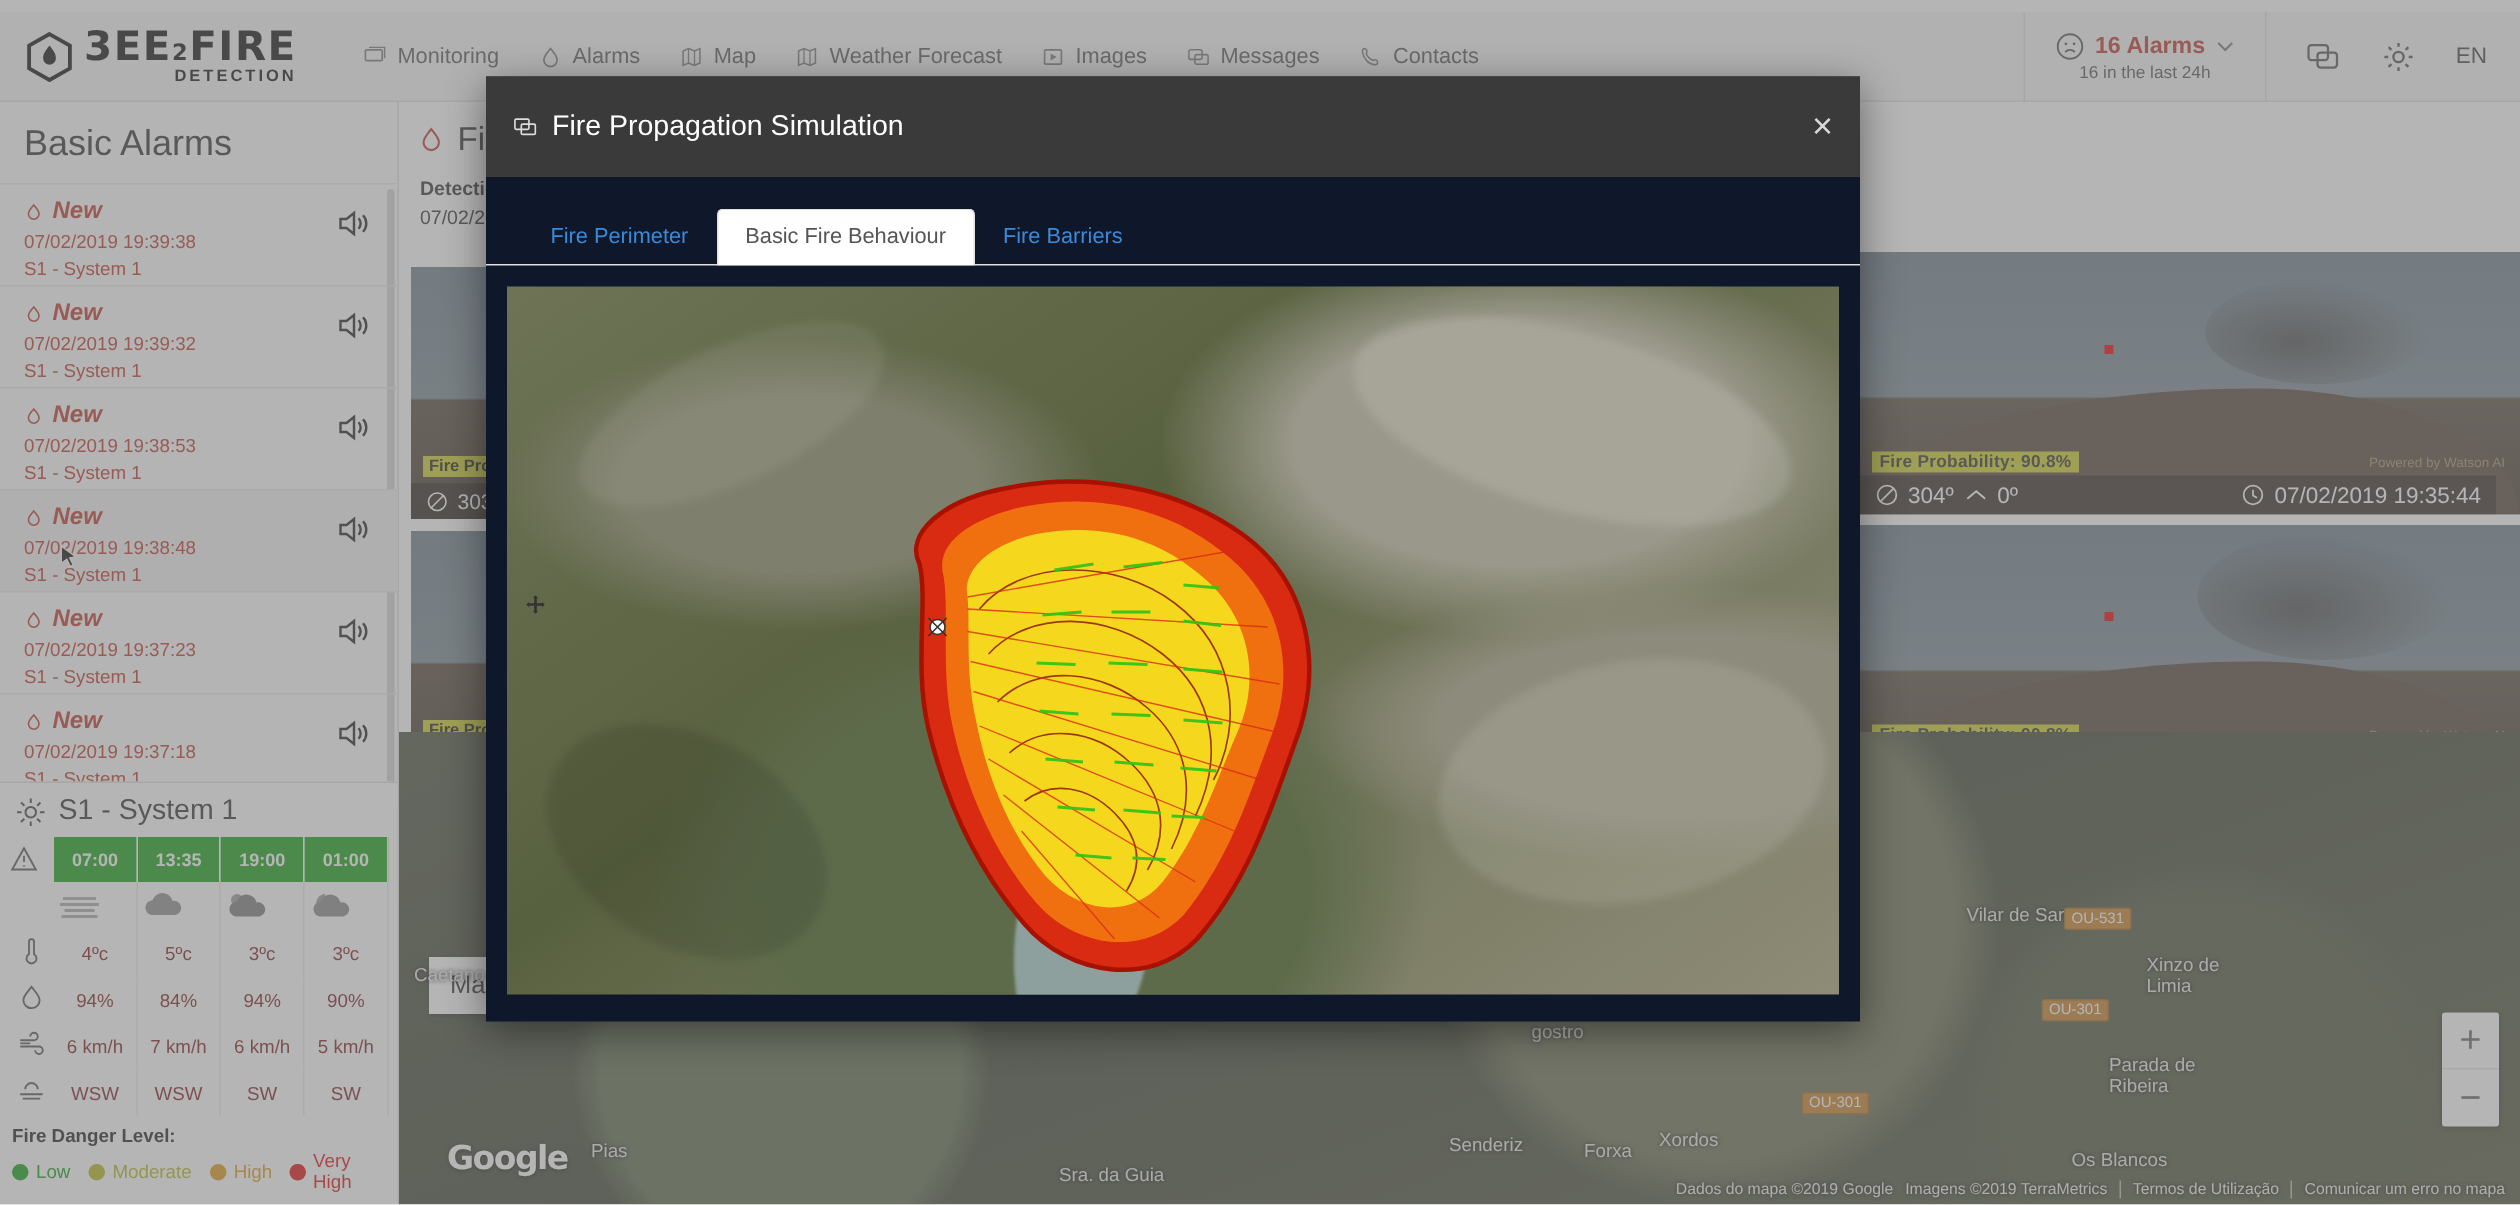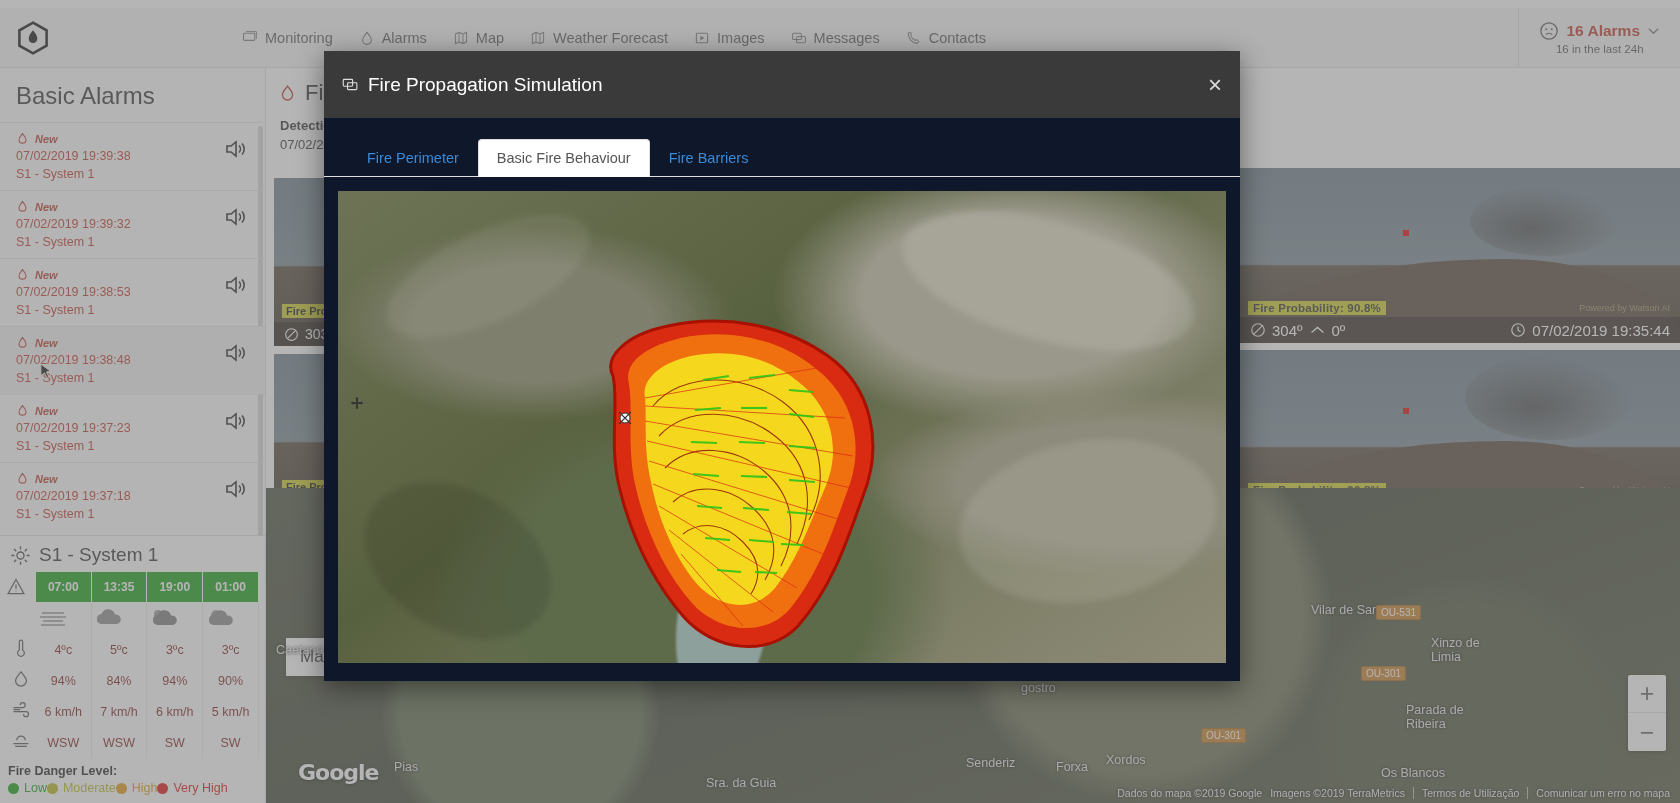--- a/index.html
+++ b/index.html
@@ -37,41 +37,41 @@
 
   
   .sidebar{ position:absolute; left:0; top:68px; width:266px; height:735px;
             background:#fcfcfc; border-right:1px solid #e0e0e0; }
   .sidebar-title{ font-size:24px; color:#333; padding:14px 16px 12px 16px; font-weight:400; }
   .alarm-list{ position:relative; }
   .alarm-item{ position:relative; border-top:1px solid #e7e7e7; padding:9px 16px 9px 16px;
                height:68px; cursor:pointer; }
   .alarm-item.hl{ background:#f2f2f2; }
   .alarm-new{ display:flex; align-items:center; gap:6px; color:#c0392b; font-weight:bold;
-              font-style:italic; font-size:11px; }
+              font-style:italic; font-size:16px; }
   .alarm-time{ color:#c0392b; font-size:12.5px; margin-top:4px; }
   .alarm-sys{ color:#c0392b; font-size:12.5px; margin-top:4px; }
   .spk{ position:absolute; right:16px; top:14px; width:26px; height:24px; color:#222; cursor:pointer; }
   .scroll-tube{ position:absolute; right:2px; top:4px; width:5px; height:460px; background:#d6d6d6; border-radius:3px; }
 
   
   .weather{ position:absolute; left:0; bottom:0; width:265px; background:#fff;
             border-top:1px solid #ddd; padding:6px 6px 8px 6px; }
   .w-head{ display:flex; align-items:center; gap:8px; font-size:19px; color:#333; padding:2px 2px 6px 4px; }
   .w-table{ width:100%; border-collapse:collapse; }
   .w-table td{ text-align:center; font-size:12.5px; color:#7f1d1d; padding:4px 0;
                border-right:1px solid #eaeaea; }
   .w-table tr.hours td{ background:#18a018; color:#fff; font-weight:bold; font-size:12px; padding:5px 0;
                         border-right:1px solid #fff; }
   .w-table td.ic{ width:30px; border-right:none; }
   .w-ic{ width:20px; height:20px; color:#555; display:inline-block; }
   .w-sky{ height:30px; }
   .w-sky svg{ width:34px; height:24px; color:#9a9a9a; }
   .fdl-title{ font-weight:bold; font-size:12.5px; color:#222; padding:6px 0 3px 2px; }
-  .fdl{ display:flex; align-items:center; padding-left:2px; }
+  .fdl{ display:flex; align-items:center; gap:12px; padding-left:2px; }
   .fdl span{ display:flex; align-items:center; gap:5px; font-size:12.5px; }
   .dot{ width:11px; height:11px; border-radius:50%; display:inline-block; }
 
   
   .content{ position:absolute; left:266px; top:68px; right:0; bottom:0; background:#fff; overflow:hidden; }
   .c-title{ display:flex; align-items:center; gap:8px; font-size:22px; color:#333; padding:12px 0 4px 12px; }
   .c-sub{ font-weight:bold; font-size:13px; color:#333; padding:8px 0 2px 14px; }
   .c-date{ font-size:13px; color:#333; padding:2px 0 8px 14px; }
 
   .thumbs{ position:absolute; left:8px; top:110px; width:690px; }
@@ -88,21 +88,21 @@
   .rimg{ position:relative; width:440px; height:175px; margin-bottom:7px; overflow:hidden; }
   .rimg .sky{ position:absolute; inset:0; background:linear-gradient(#6e7f8c,#7d8c95 55%,#5a4f42 56%,#4a3d31); }
   .rimg .hill{ position:absolute; left:0; right:0; top:52%; height:48%;
                background:#54453a; border-radius:60% 40% 0 0 / 100% 100% 0 0; }
   .rimg .smoke{ position:absolute; right:60px; top:18px; width:150px; height:70px; border-radius:50%;
                 background:radial-gradient(ellipse at 40% 60%, rgba(70,70,70,.85), rgba(110,120,125,0) 70%); }
   .rimg .reddot{ position:absolute; left:163px; top:62px; width:6px; height:6px; background:#e00; }
   .rimg .lbl{ position:absolute; left:8px; bottom:28px; background:#cfcf2a; color:#333;
               font-size:11.5px; font-weight:bold; padding:1px 5px; letter-spacing:.2px;}
   .rimg .wm{ position:absolute; right:10px; bottom:30px; color:#b9b07a; font-size:9px; opacity:.75; }
-  .rimg .bar{ position:absolute; left:0; right:0; bottom:0; height:26px; background:rgba(0,0,0,.32);
+  .rimg .bar{ position:absolute; left:0; right:16px; bottom:0; height:26px; background:rgba(0,0,0,.32);
               display:flex; align-items:center; justify-content:space-between; padding:0 10px;
               color:#fff; font-size:15px; }
   .rimg .bar .l, .rimg .bar .r{ display:flex; align-items:center; gap:6px; }
 
   
   .bgmap{ position:absolute; left:0; right:0; bottom:0; top:420px;
           background:
             radial-gradient(circle at 18% 72%, #5d6a4c 0 120px, rgba(0,0,0,0) 140px),
             radial-gradient(circle at 62% 40%, #6b6f52 0 160px, rgba(0,0,0,0) 190px),
             radial-gradient(circle at 85% 78%, #51573f 0 130px, rgba(0,0,0,0) 160px),
@@ -158,20 +158,26 @@
 <div id="app">
 
   <div class="topnav">
     <div class="brand">
       <div class="brand-hex">
         <svg viewBox="0 0 40 40" width="34" height="34">
           <polygon points="20,2 36,11 36,29 20,38 4,29 4,11" fill="none" stroke="#111" stroke-width="3"></polygon>
           <path d="M20 11c3 4 5 6 5 10a5 5 0 0 1-10 0c0-4 2-6 5-10z" fill="#111"></path>
         </svg>
       </div>
+      <div class="brand-text">
+        <div class="brand-main">
+          <span>3EE</span><span style="font-size:15px;">2</span><span>FIRE</span>
+        </div>
+        <div class="brand-sub">DETECTION</div>
+      </div>
     </div>
 
     <div class="navlinks">
       <div class="navlink">
         <span class="ico">
             <svg viewBox="0 0 20 20" width="16" height="16">
               <rect x="2" y="4" width="14" height="9" rx="1" fill="none" stroke="#666" stroke-width="1.4"></rect>
               <path d="M5 2h13v9" fill="none" stroke="#666" stroke-width="1.2"></path>
             </svg>
           </span>
@@ -243,20 +249,35 @@
               </svg>
             </span>
           <span class="alarm-count">16 Alarms</span>
           <span>
               <svg viewBox="0 0 14 14" width="13" height="13">
                 <path d="M2 5l5 5 5-5" fill="none" stroke="#777" stroke-width="1.5"></path>
               </svg>
             </span>
         </div>
         <div class="alarm-sub">16 in the last 24h</div>
+      </div>
+      <div class="nav-icons">
+        <span class="nav-ic">
+            <svg viewBox="0 0 24 24" width="24" height="24">
+              <rect x="2" y="4" width="13" height="10" rx="2" fill="none" stroke="#555" stroke-width="1.5"></rect>
+              <rect x="8" y="9" width="13" height="10" rx="2" fill="none" stroke="#555" stroke-width="1.5"></rect>
+            </svg>
+          </span>
+        <span class="nav-ic">
+            <svg viewBox="0 0 24 24" width="24" height="24">
+              <circle cx="12" cy="12" r="3.4" fill="none" stroke="#555" stroke-width="1.6"></circle>
+              <path d="M12 2.6v2.6M12 18.8v2.6M2.6 12h2.6M18.8 12h2.6M5.4 5.4l1.9 1.9M16.7 16.7l1.9 1.9M18.6 5.4l-1.9 1.9M7.3 16.7l-1.9 1.9" stroke="#555" stroke-width="1.6"></path>
+            </svg>
+          </span>
+        <span class="lang">EN</span>
       </div>
     </div>
   </div>
 
   <div class="sidebar">
     <div class="sidebar-title">Basic Alarms</div>
 
     <div class="alarm-list">
       <div class="scroll-tube"></div>
 

